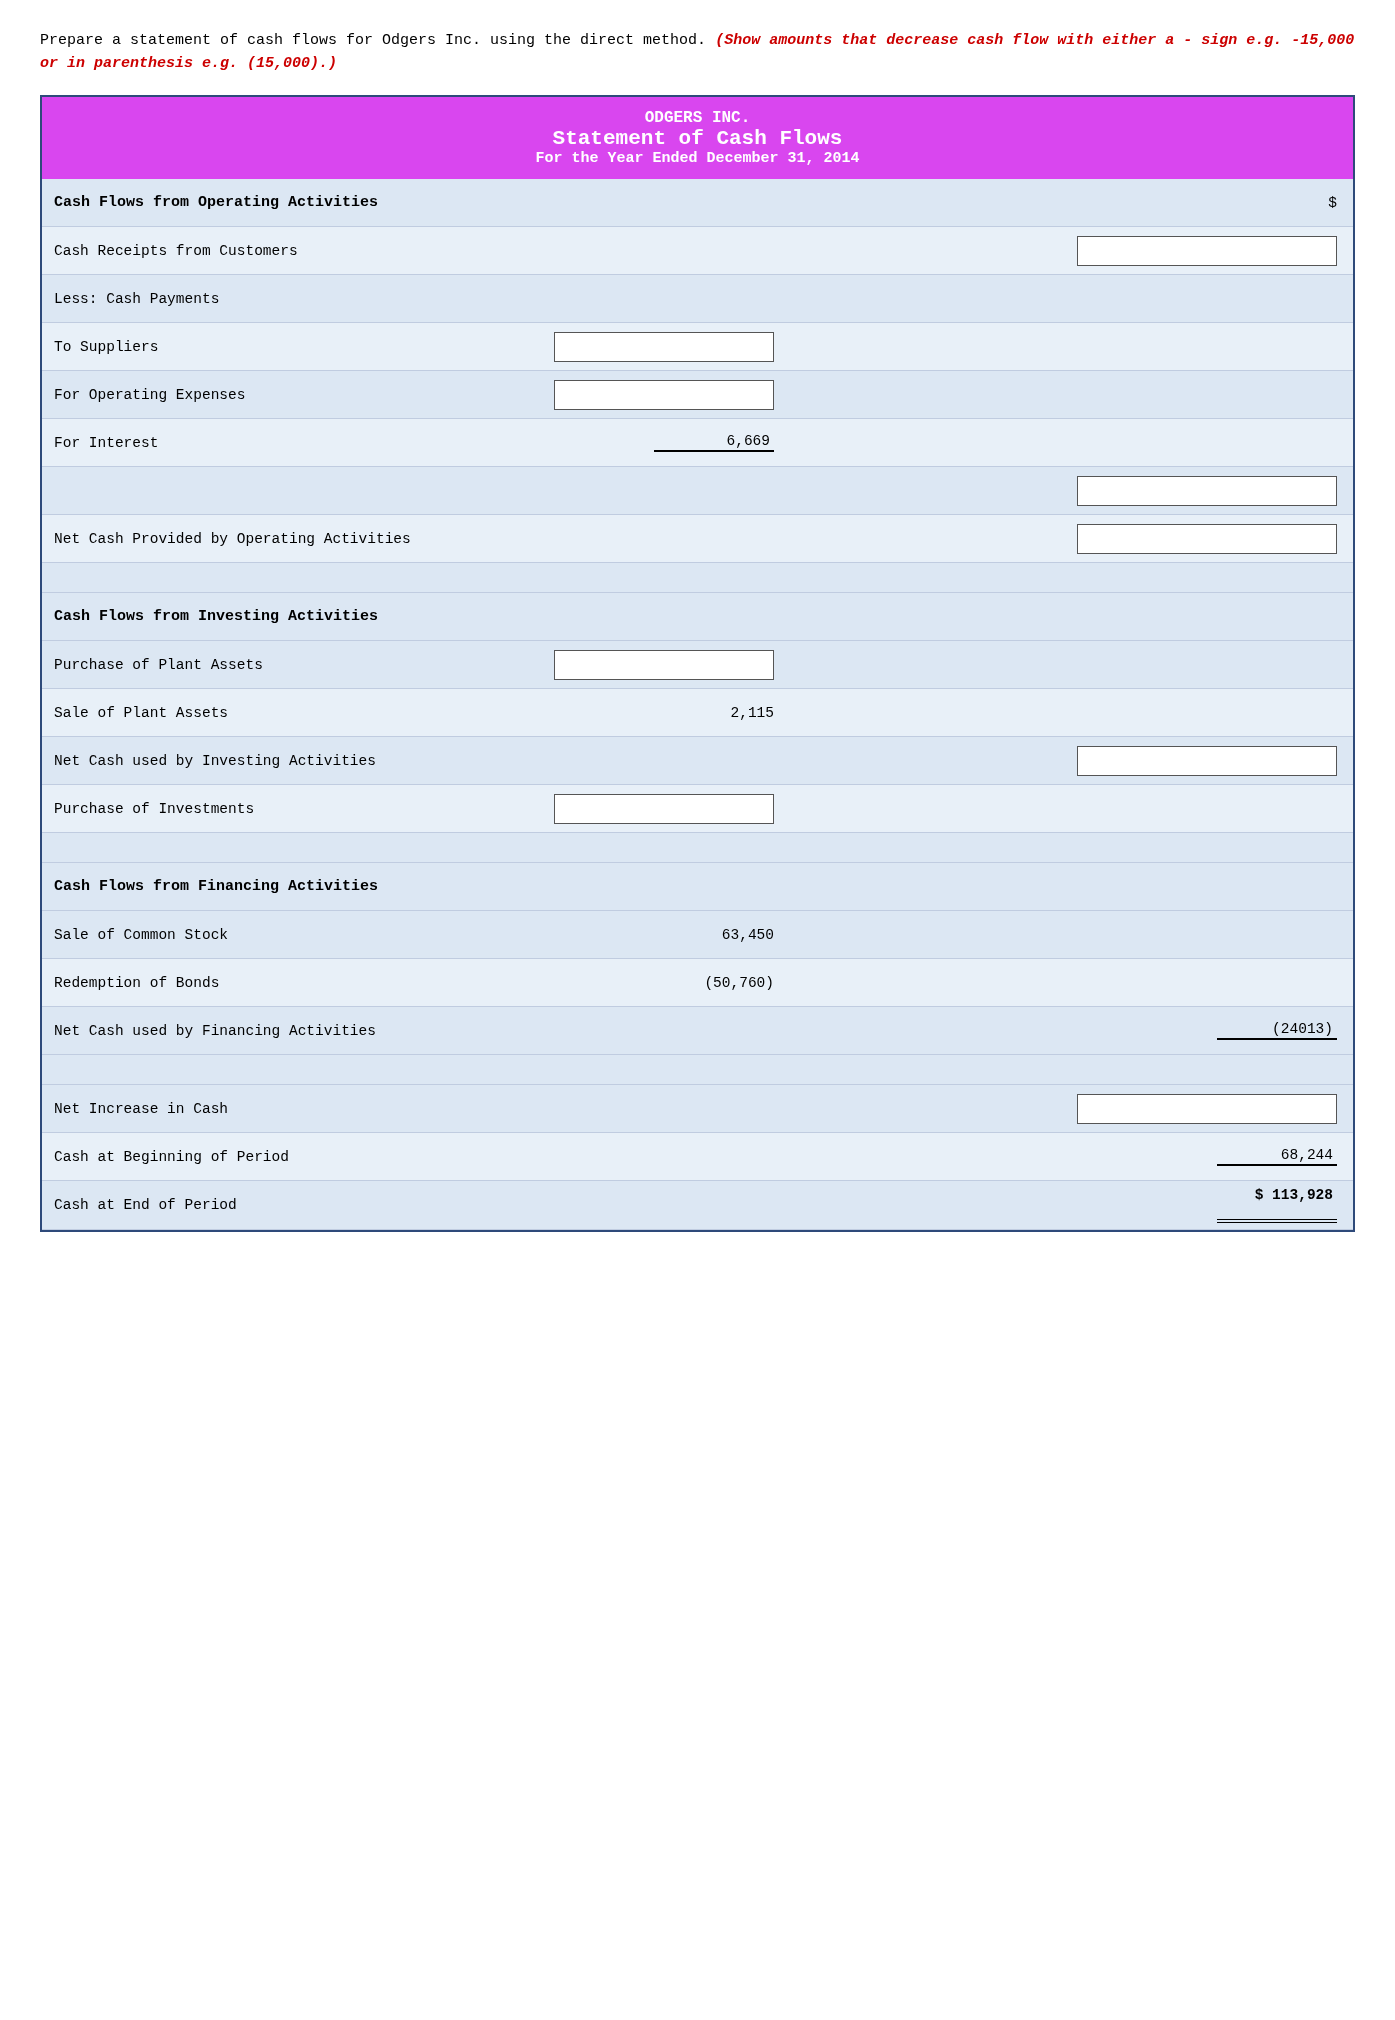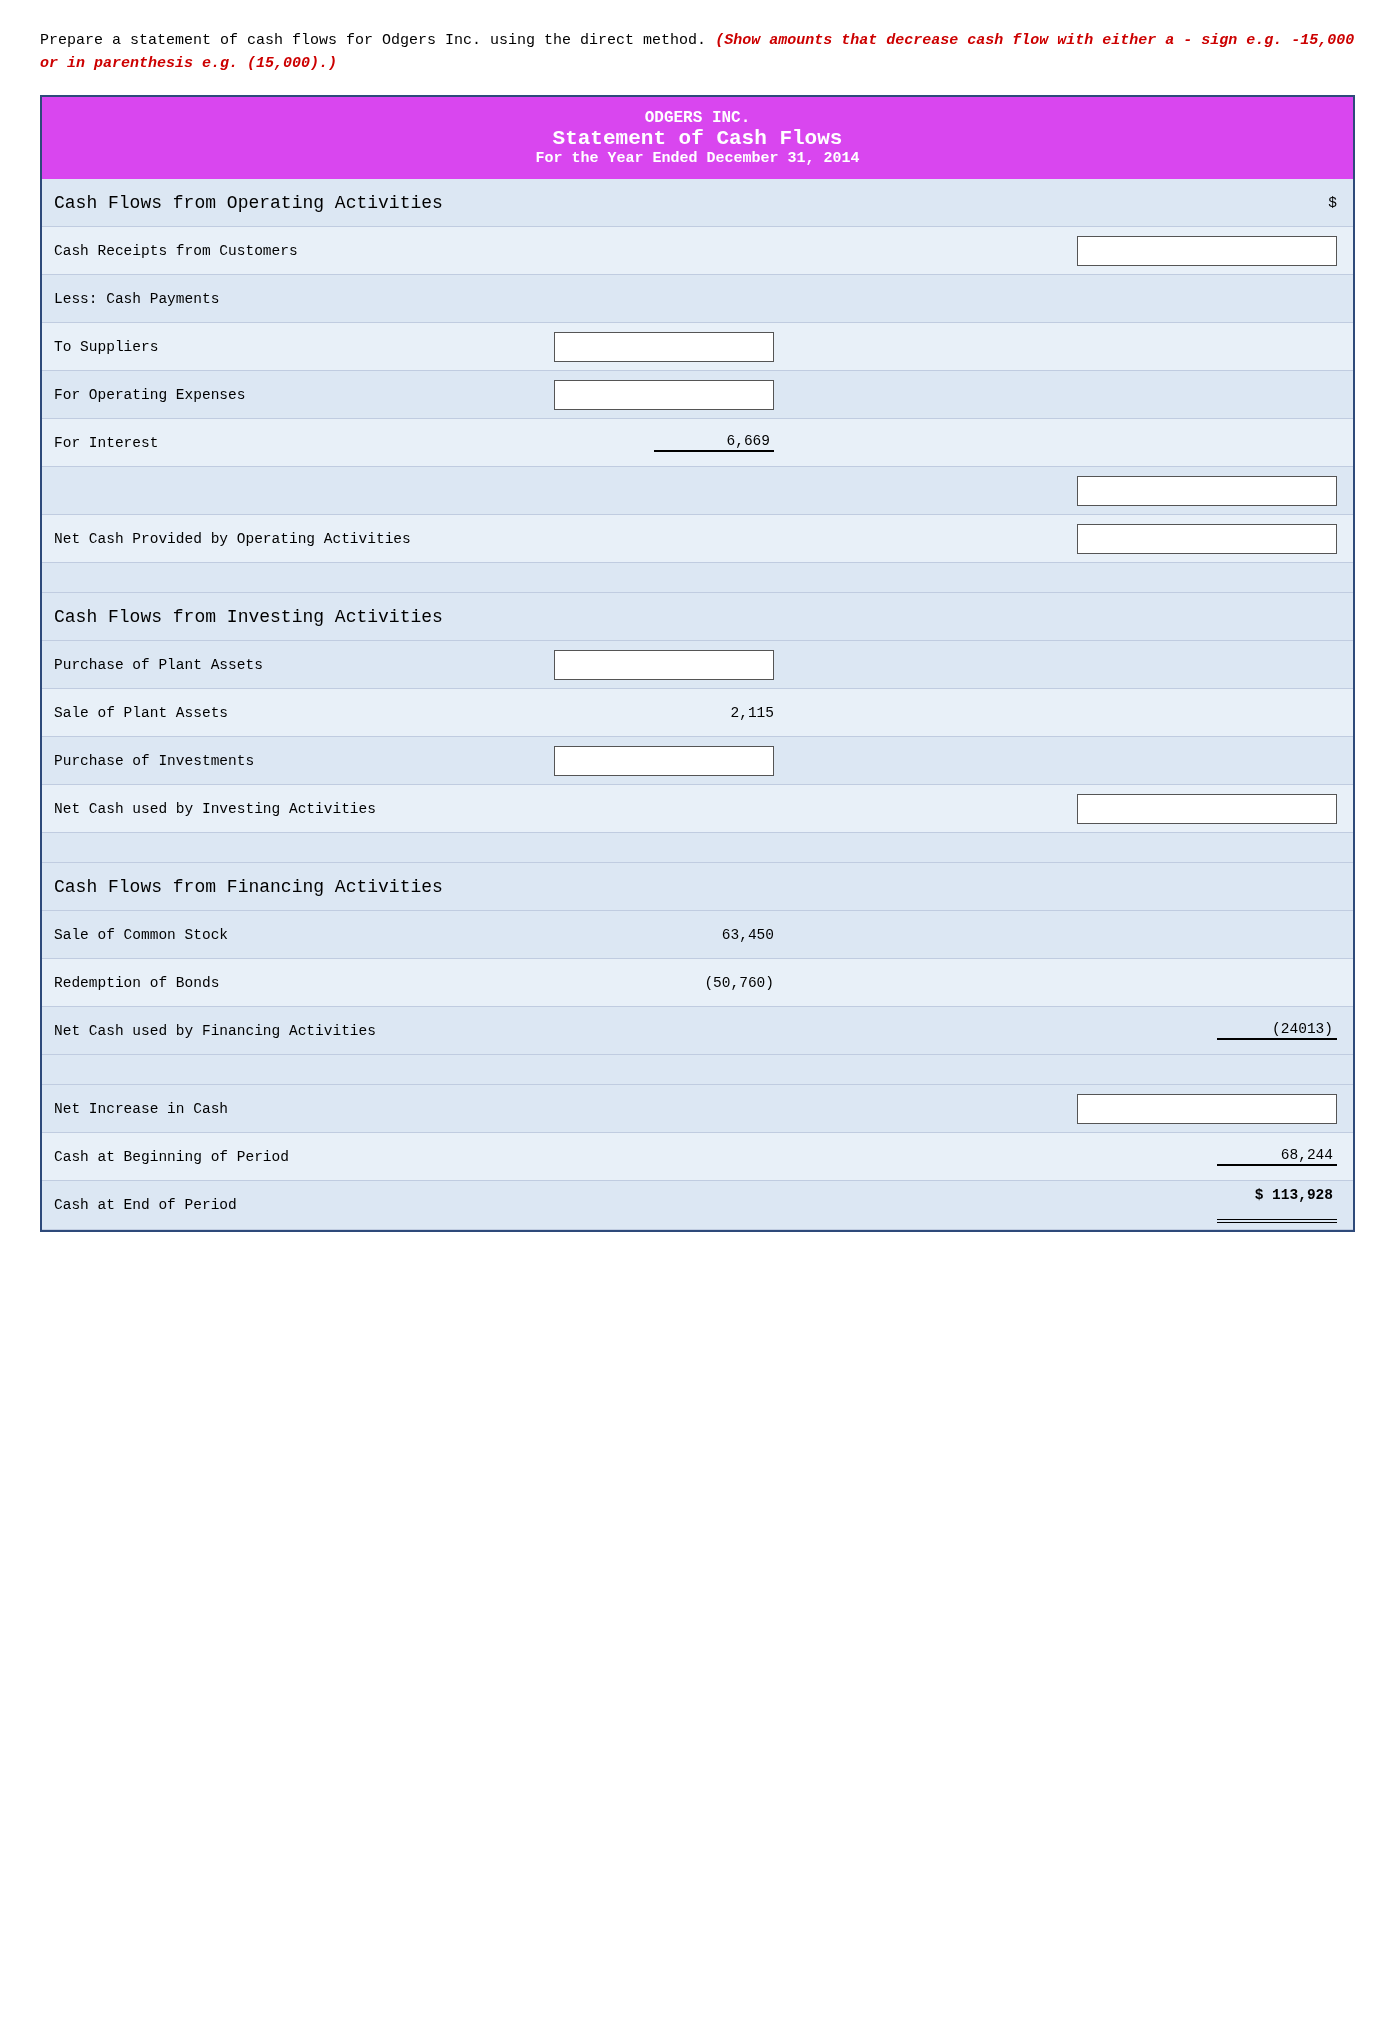--- a/index.html
+++ b/index.html
@@ -117,22 +117,22 @@
     }
     .double-underlined-value {
       border-bottom: 4px double #000;
       display: inline-block;
       min-width: 120px;
       text-align: right;
       padding-bottom: 16px;
       padding-right: 4px;
     }
     .section-title {
-      font-weight: normal;
-      font-size: 18px;
+      font-weight: bold;
+      font-size: 15px;
       text-align: center;
     }
   </style>
 </head>
 <body>
 
 <div class="intro-text">
   <span>Prepare a statement of cash flows for Odgers Inc. using the direct method. </span><span class="intro-bold-red">(Show amounts that decrease cash flow with either a - sign e.g. -15,000 or in parenthesis e.g. (15,000).)</span>
 </div>
 
@@ -248,36 +248,36 @@
         <span>Sale of Plant Assets</span>
       </div>
       <div class="col-mid" style="text-align:right;">
         <span>2,115</span>
       </div>
       <div class="col-right"></div>
     </div>
 
     <div class="row">
       <div class="col-label">
+        <span>Net Cash used by Investing Activities</span>
+      </div>
+      <div class="col-mid"></div>
+      <div class="col-right">
+        <input class="input-field-right" type="text" value="" style="">
+      </div>
+    </div>
+
+    <div class="row">
+      <div class="col-label">
         <span>Purchase of Investments</span>
       </div>
       <div class="col-mid" style="text-align:right;">
         <input class="input-field" type="text" value="" style="">
       </div>
       <div class="col-right"></div>
-    </div>
-
-    <div class="row">
-      <div class="col-label">
-        <span>Net Cash used by Investing Activities</span>
-      </div>
-      <div class="col-mid"></div>
-      <div class="col-right">
-        <input class="input-field-right" type="text" value="" style="">
-      </div>
     </div>
 
     <div class="row-blank"></div>
 
     <div class="row row-section-header">
       <div class="col-label">
         <span class="section-title">Cash Flows from Financing Activities</span>
       </div>
       <div class="col-mid"></div>
       <div class="col-right"></div>

